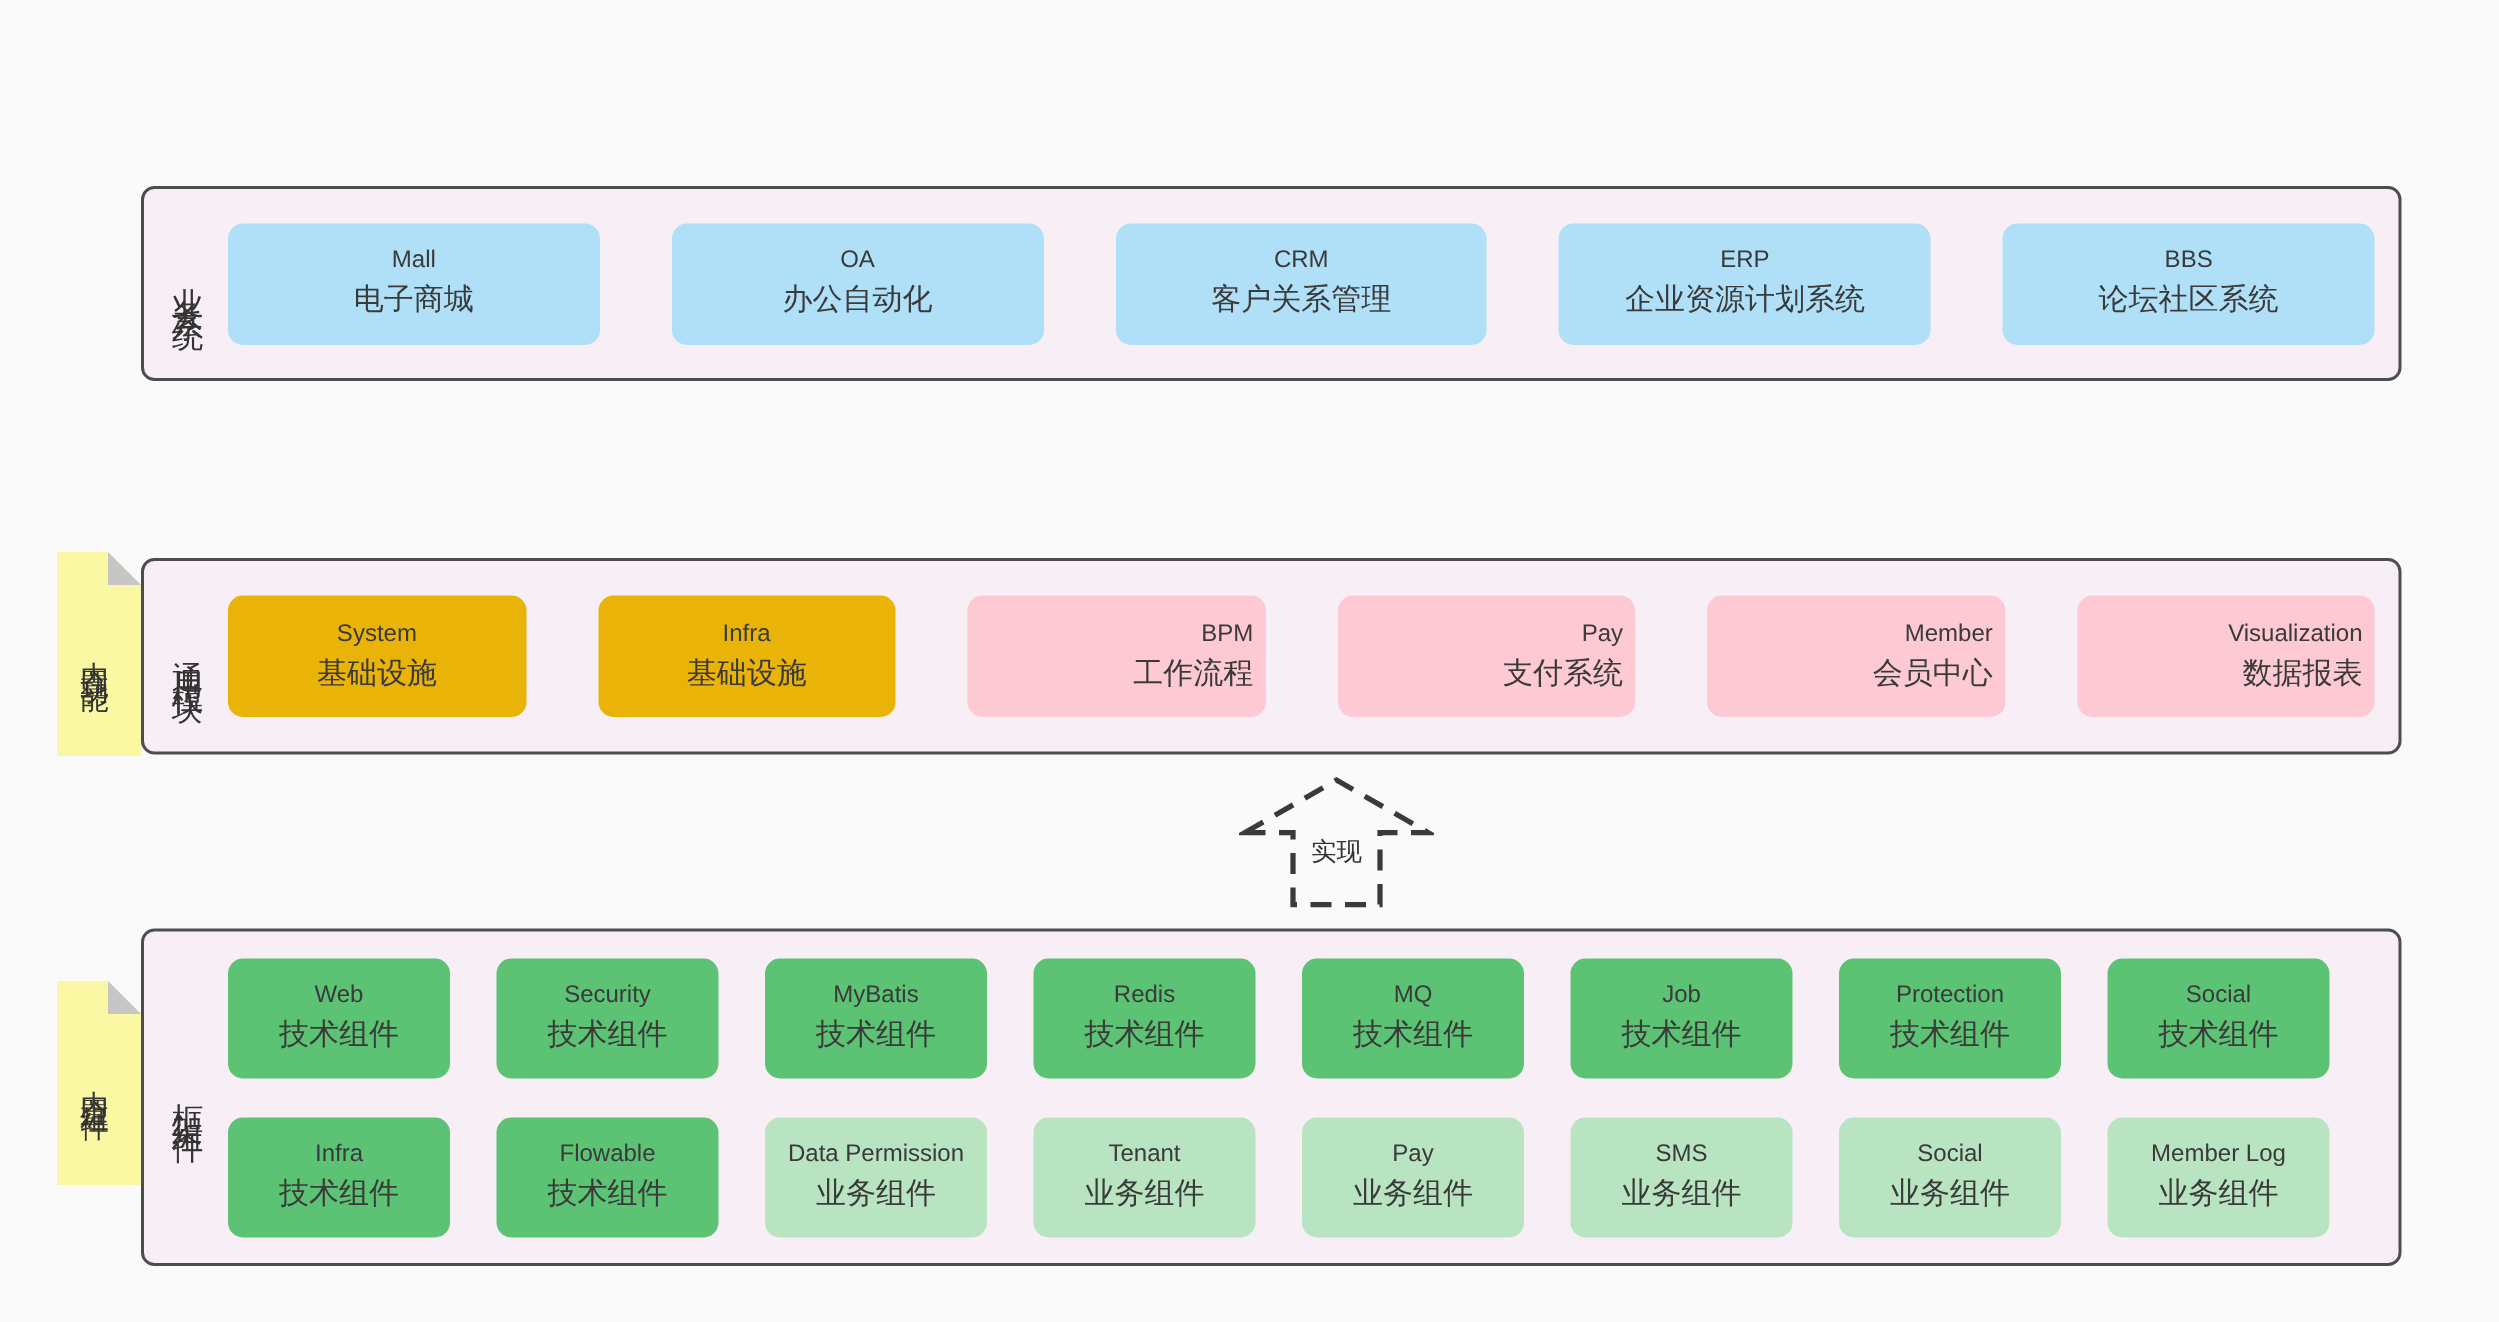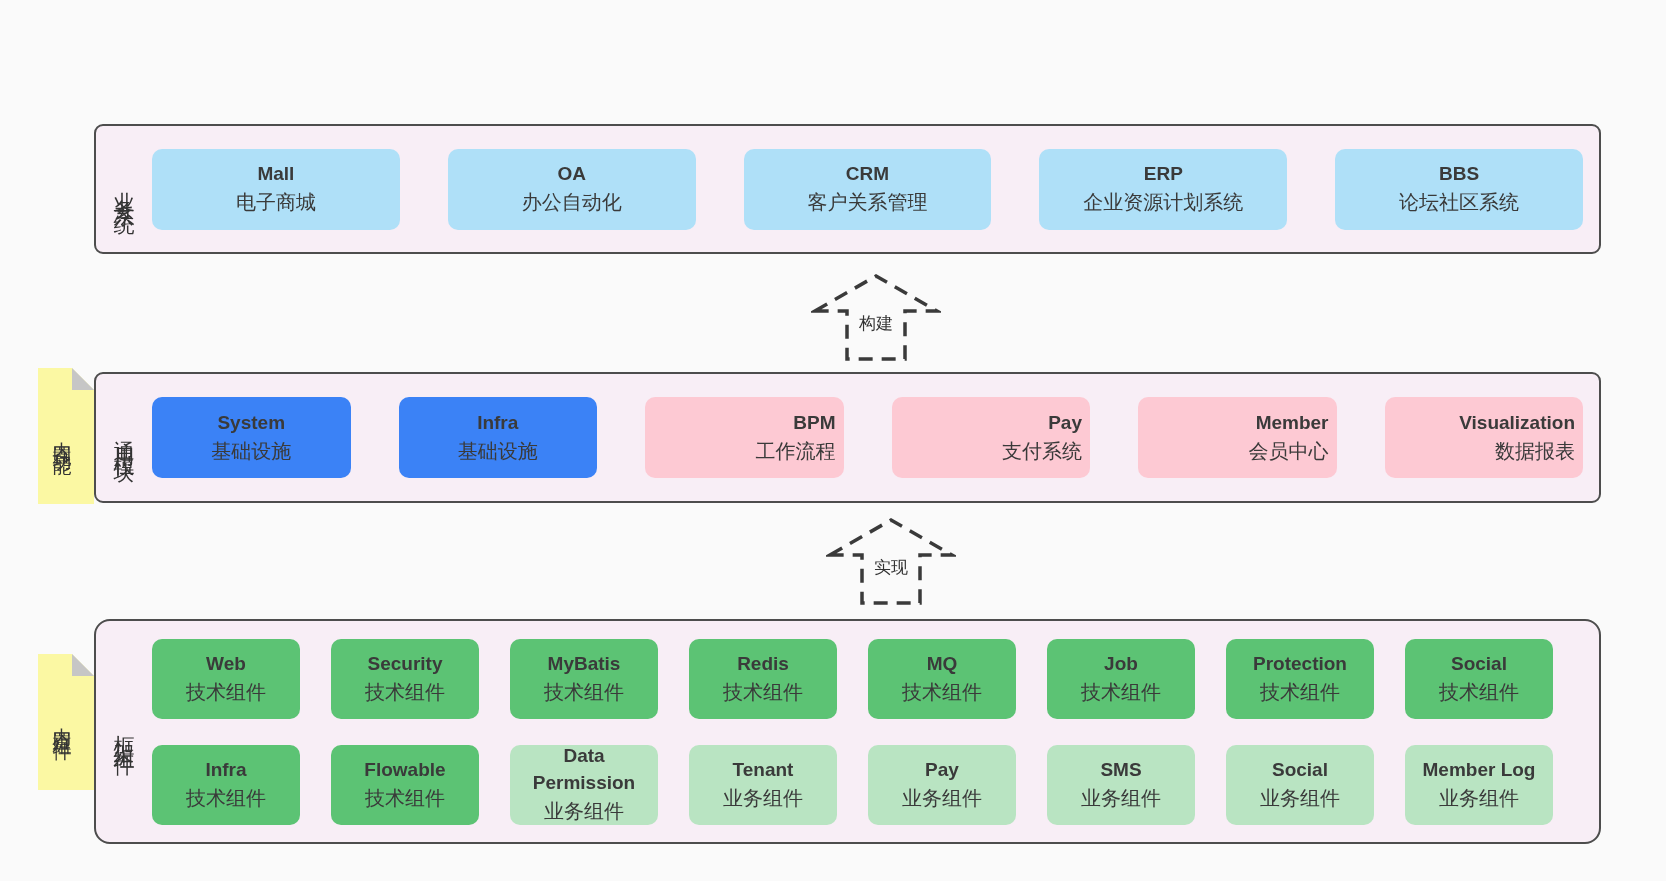--- a/index.html
+++ b/index.html
@@ -19,21 +19,21 @@
     left: 94px; width: 1507px;
     background: #f8eef6;
     border: 2px solid #4d4d4d;
     border-radius: 9px;
     z-index: 1;
     display: flex;
     align-items: center;
   }
   .band-business   { top: 124px; height: 130px; }
   .band-modules    { top: 372px; height: 131px; }
-  .band-components { top: 619px; height: 225px; border-radius: 16px; }
+  .band-components { top: 619px; height: 225px; }
 
   .side-label {
     writing-mode: vertical-rl;
     text-orientation: upright;
     font-size: 21px;
     letter-spacing: 7px;
     color: #333;
     flex: 0 0 56px;
     display: flex;
     align-items: center;
@@ -64,25 +64,25 @@
     flex-direction: column;
     align-items: center;
     justify-content: center;
     text-align: center;
     line-height: 1.42;
     padding: 6px 8px;
   }
   .band-business .box, .band-modules .box { height: 81px; }
   .band-components .box { height: 80px; }
 
-  .box-title    { font-size: 19px; font-weight: bold; }
+  .box-title    { font-size: 16px; }
   .box-subtitle { font-size: 20px; }
 
   .blue        { background: #afe0f8; }
-  .red         { background: #3b82f6; }
+  .red         { background: #eab308; }
   .pink        { background: #fdc9d3; align-items: flex-end; }
   .green-dark  { background: #5cc374; }
   .green-light { background: #b9e4c2; }
 
   
   .note {
     position: absolute;
     left: 38px; width: 56px; height: 136px;
     background: #fbf8a3;
     z-index: 0;
@@ -162,26 +162,20 @@
         <div class="box-title">ERP</div>
         <div class="box-subtitle">企业资源计划系统</div>
       </div>
       <div class="box blue">
         <div class="box-title">BBS</div>
         <div class="box-subtitle">论坛社区系统</div>
       </div>
     </div>
   </div>
 
-  <div class="arrow arrow-build">
-    <svg viewBox="0 0 130 92">
-      <polygon points="4,40 65,5 126,40 94,40 94,88 36,88 36,40" fill="#fafafa" stroke="#3a3a3a" stroke-width="3.5" stroke-dasharray="14 9"></polygon>
-    </svg>
-    <div class="arrow-label">构建</div>
-  </div>
 
   <div class="band band-modules">
     <div class="side-label">通用模块</div>
     <div class="boxes-row">
       <div class="box red">
         <div class="box-title">System</div>
         <div class="box-subtitle">基础设施</div>
       </div>
       <div class="box red">
         <div class="box-title">Infra</div>

